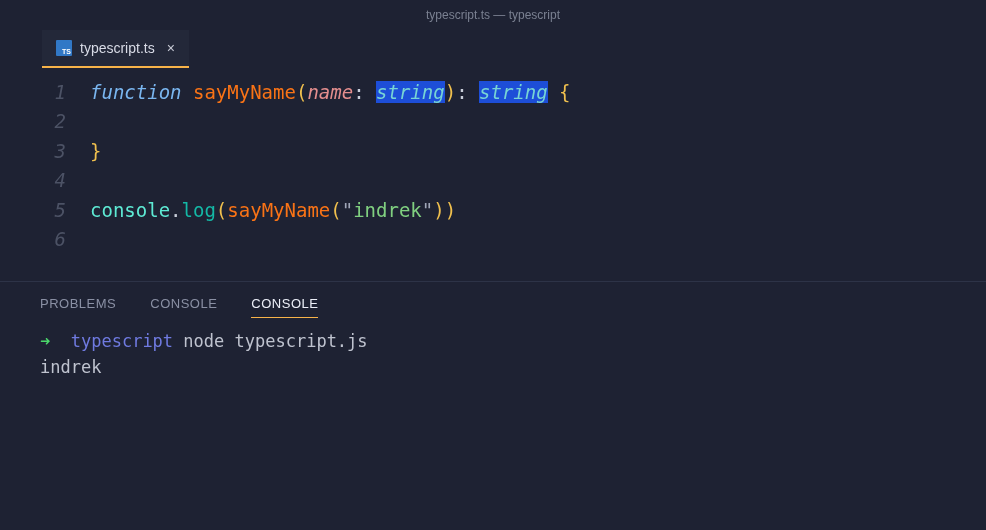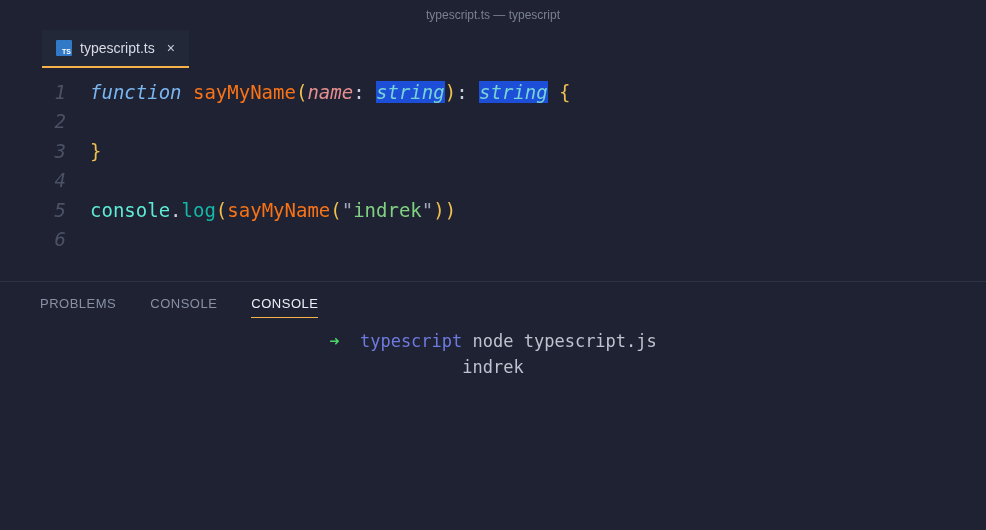--- a/index.html
+++ b/index.html
@@ -66,21 +66,21 @@
     font-size: 13px; letter-spacing: 0.5px;
   }
   .ptab { color: #8a90a4; cursor: pointer; padding-bottom: 6px; }
   .ptab.active { color: #eceff8; border-bottom: 1.5px solid #f7b349; }
 
   .terminal {
     padding: 4px 40px 10px 40px;
     font-size: 17px;
     line-height: 1.55;
   }
-  .term-line { white-space: pre; text-align: center; }
+  .term-line { white-space: pre; }
   .term-arrow { color: #4bd86b; font-weight: bold; }
   .term-cwd   { color: #6f7ae0; }
   .term-cmd   { color: #bfc3cf; }
   .term-out   { color: #bfc3cf; }
   .term-cursor {
     display: inline-block; width: 9px; height: 18px;
     border: 1px solid #bfc3cf; vertical-align: -2px; margin-left: 4px;
   }
 </style>
 </head>

